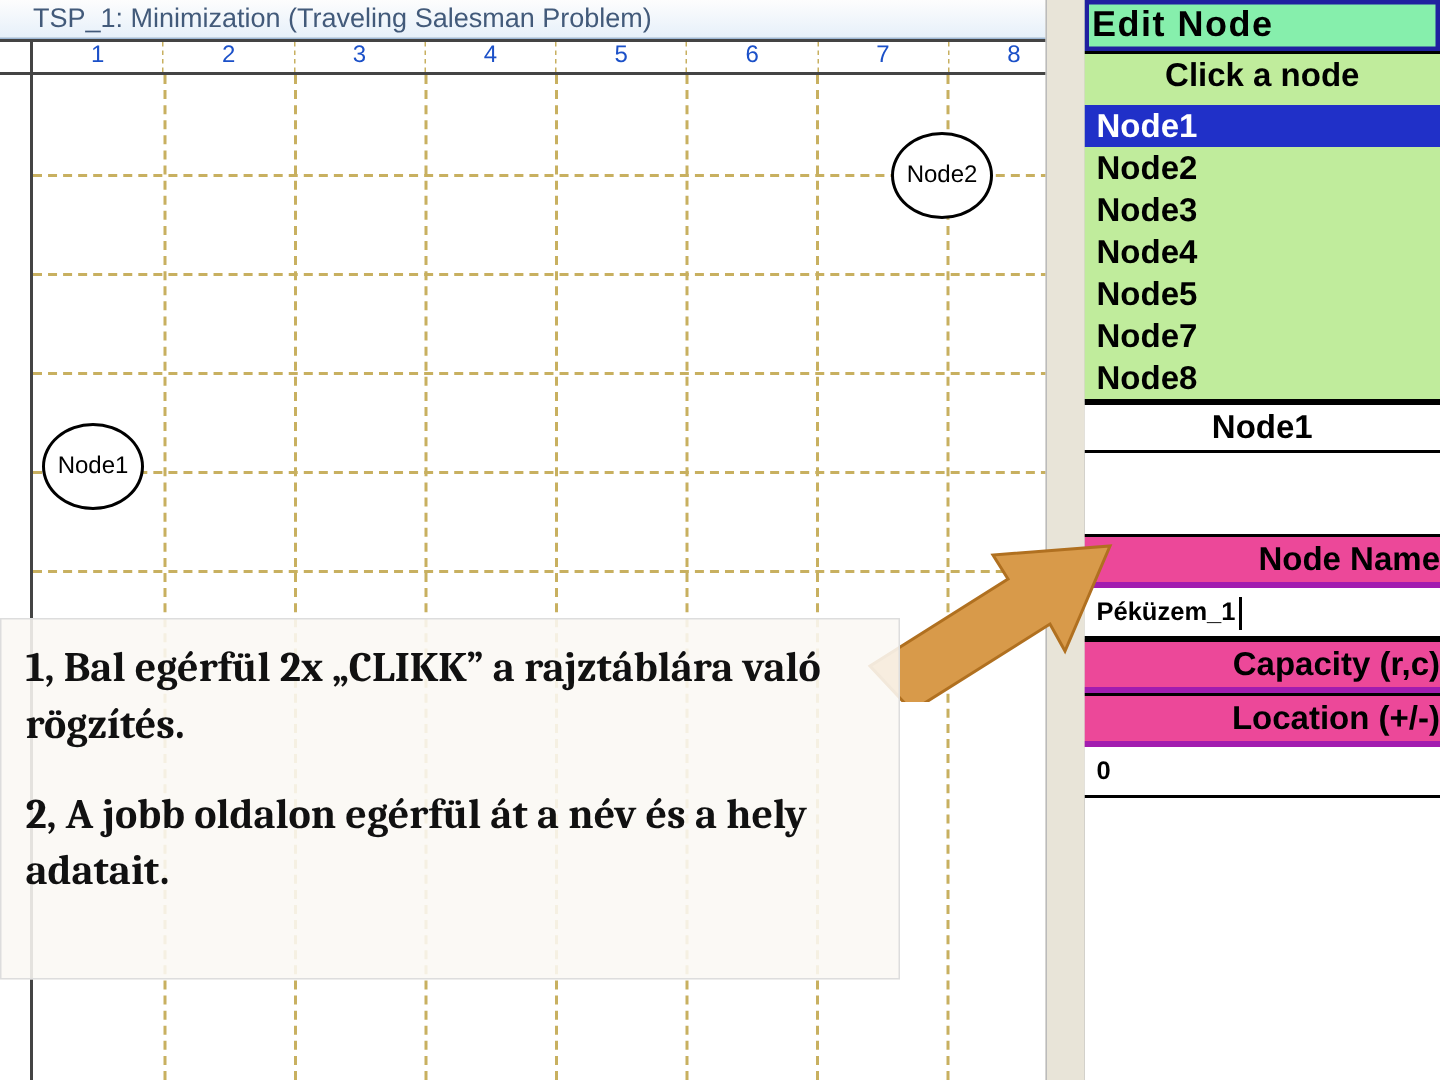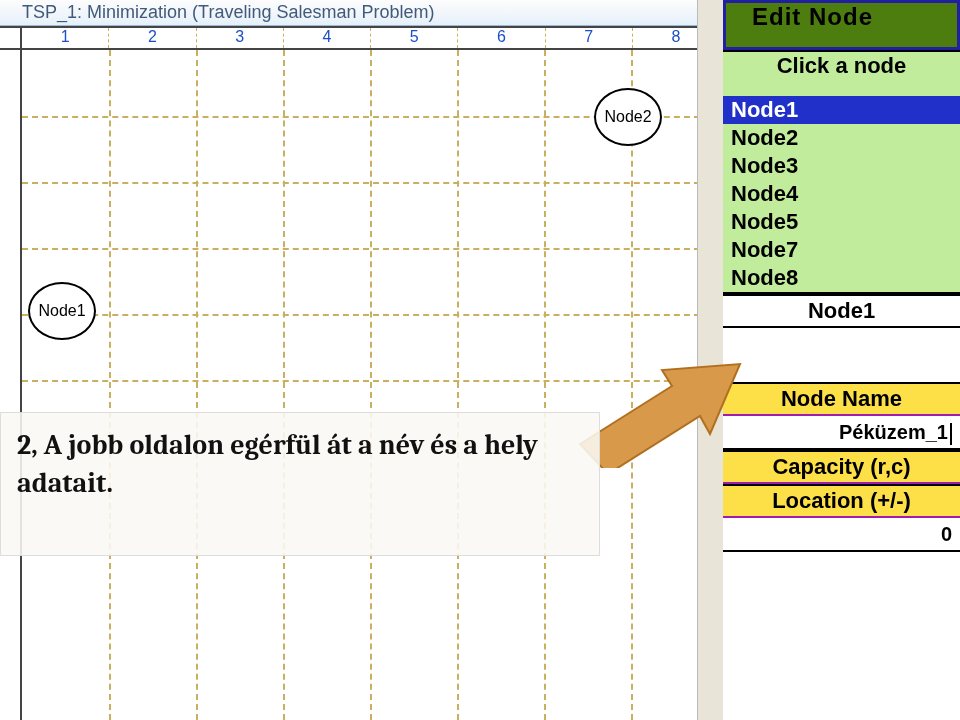--- a/index.html
+++ b/index.html
@@ -108,33 +108,33 @@
     position: absolute;
     left: -26px;
     top: 0;
     width: 26px;
     height: 720px;
     background: #e8e4d8;
     border-left: 1px solid #bbb;
   }
 
   .panel-header {
-    height: 50px;
+    height: 34px;
     border: 3px solid #2020a0;
-    background: #4d7c0f;
+    background: #86efac;
     color: #000;
     font-family: "Arial Black", Impact, sans-serif;
     font-weight: 900;
     font-size: 24px;
     letter-spacing: 1px;
-    padding-left: 26px;
+    padding-left: 2px;
     line-height: 28px;
   }
   .panel-sub {
-    height: 46px;
+    height: 36px;
     background: #c0ec9c;
     border-top: 2px solid #000;
     text-align: center;
     font-family: "Arial Black", Impact, sans-serif;
     font-weight: 900;
     font-size: 22px;
     line-height: 28px;
   }
   .node-list {
     background: #c0ec9c;
@@ -160,38 +160,37 @@
     font-size: 22px;
     line-height: 30px;
   }
   .node-list-wrap {
     border-bottom: 2px solid #000;
   }
   .spacer {
     height: 54px;
   }
   .section-label {
-    background: #fde047;
+    background: #ec4899;
     border-top: 2px solid #000;
-    border-bottom: 2px solid #a21caf;
-    text-align: center;
+    border-bottom: 4px solid #a21caf;
+    text-align: right;
     font-family: "Arial Black", Impact, sans-serif;
     font-weight: 900;
     font-size: 22px;
     line-height: 30px;
   }
   .field-value {
     background: #fff;
     padding: 0 8px;
     font-family: "Arial Black", Impact, sans-serif;
     font-weight: 900;
-    font-size: 20px;
+    font-size: 17px;
     line-height: 32px;
     border-bottom: 2px solid #000;
-    text-align: right;
   }
   .field-value.caret::after {
     content: "";
     display: inline-block;
     width: 2px; height: 22px;
     background: #000;
     vertical-align: middle;
     margin-left: 2px;
   }
 
@@ -293,14 +292,15 @@
 
   <div class="section-label">Location (+/-)</div>
   <div class="field-value">0</div>
 </div>
 
 <svg class="arrow" viewBox="0 0 170 110">
   <polygon points="8,86 100,28 90,12 168,6 138,76 128,58 36,116" fill="#d89a4a" stroke="#b07020" stroke-width="2"></polygon>
 </svg>
 
 <div class="instruction-box">
+  <p>1, Bal egérfül 2x „CLIKK” a rajztáblára való rögzítés.</p>
   <p>2, A jobb oldalon egérfül át a név és a hely adatait.</p>
 </div>
 
 </body></html>

